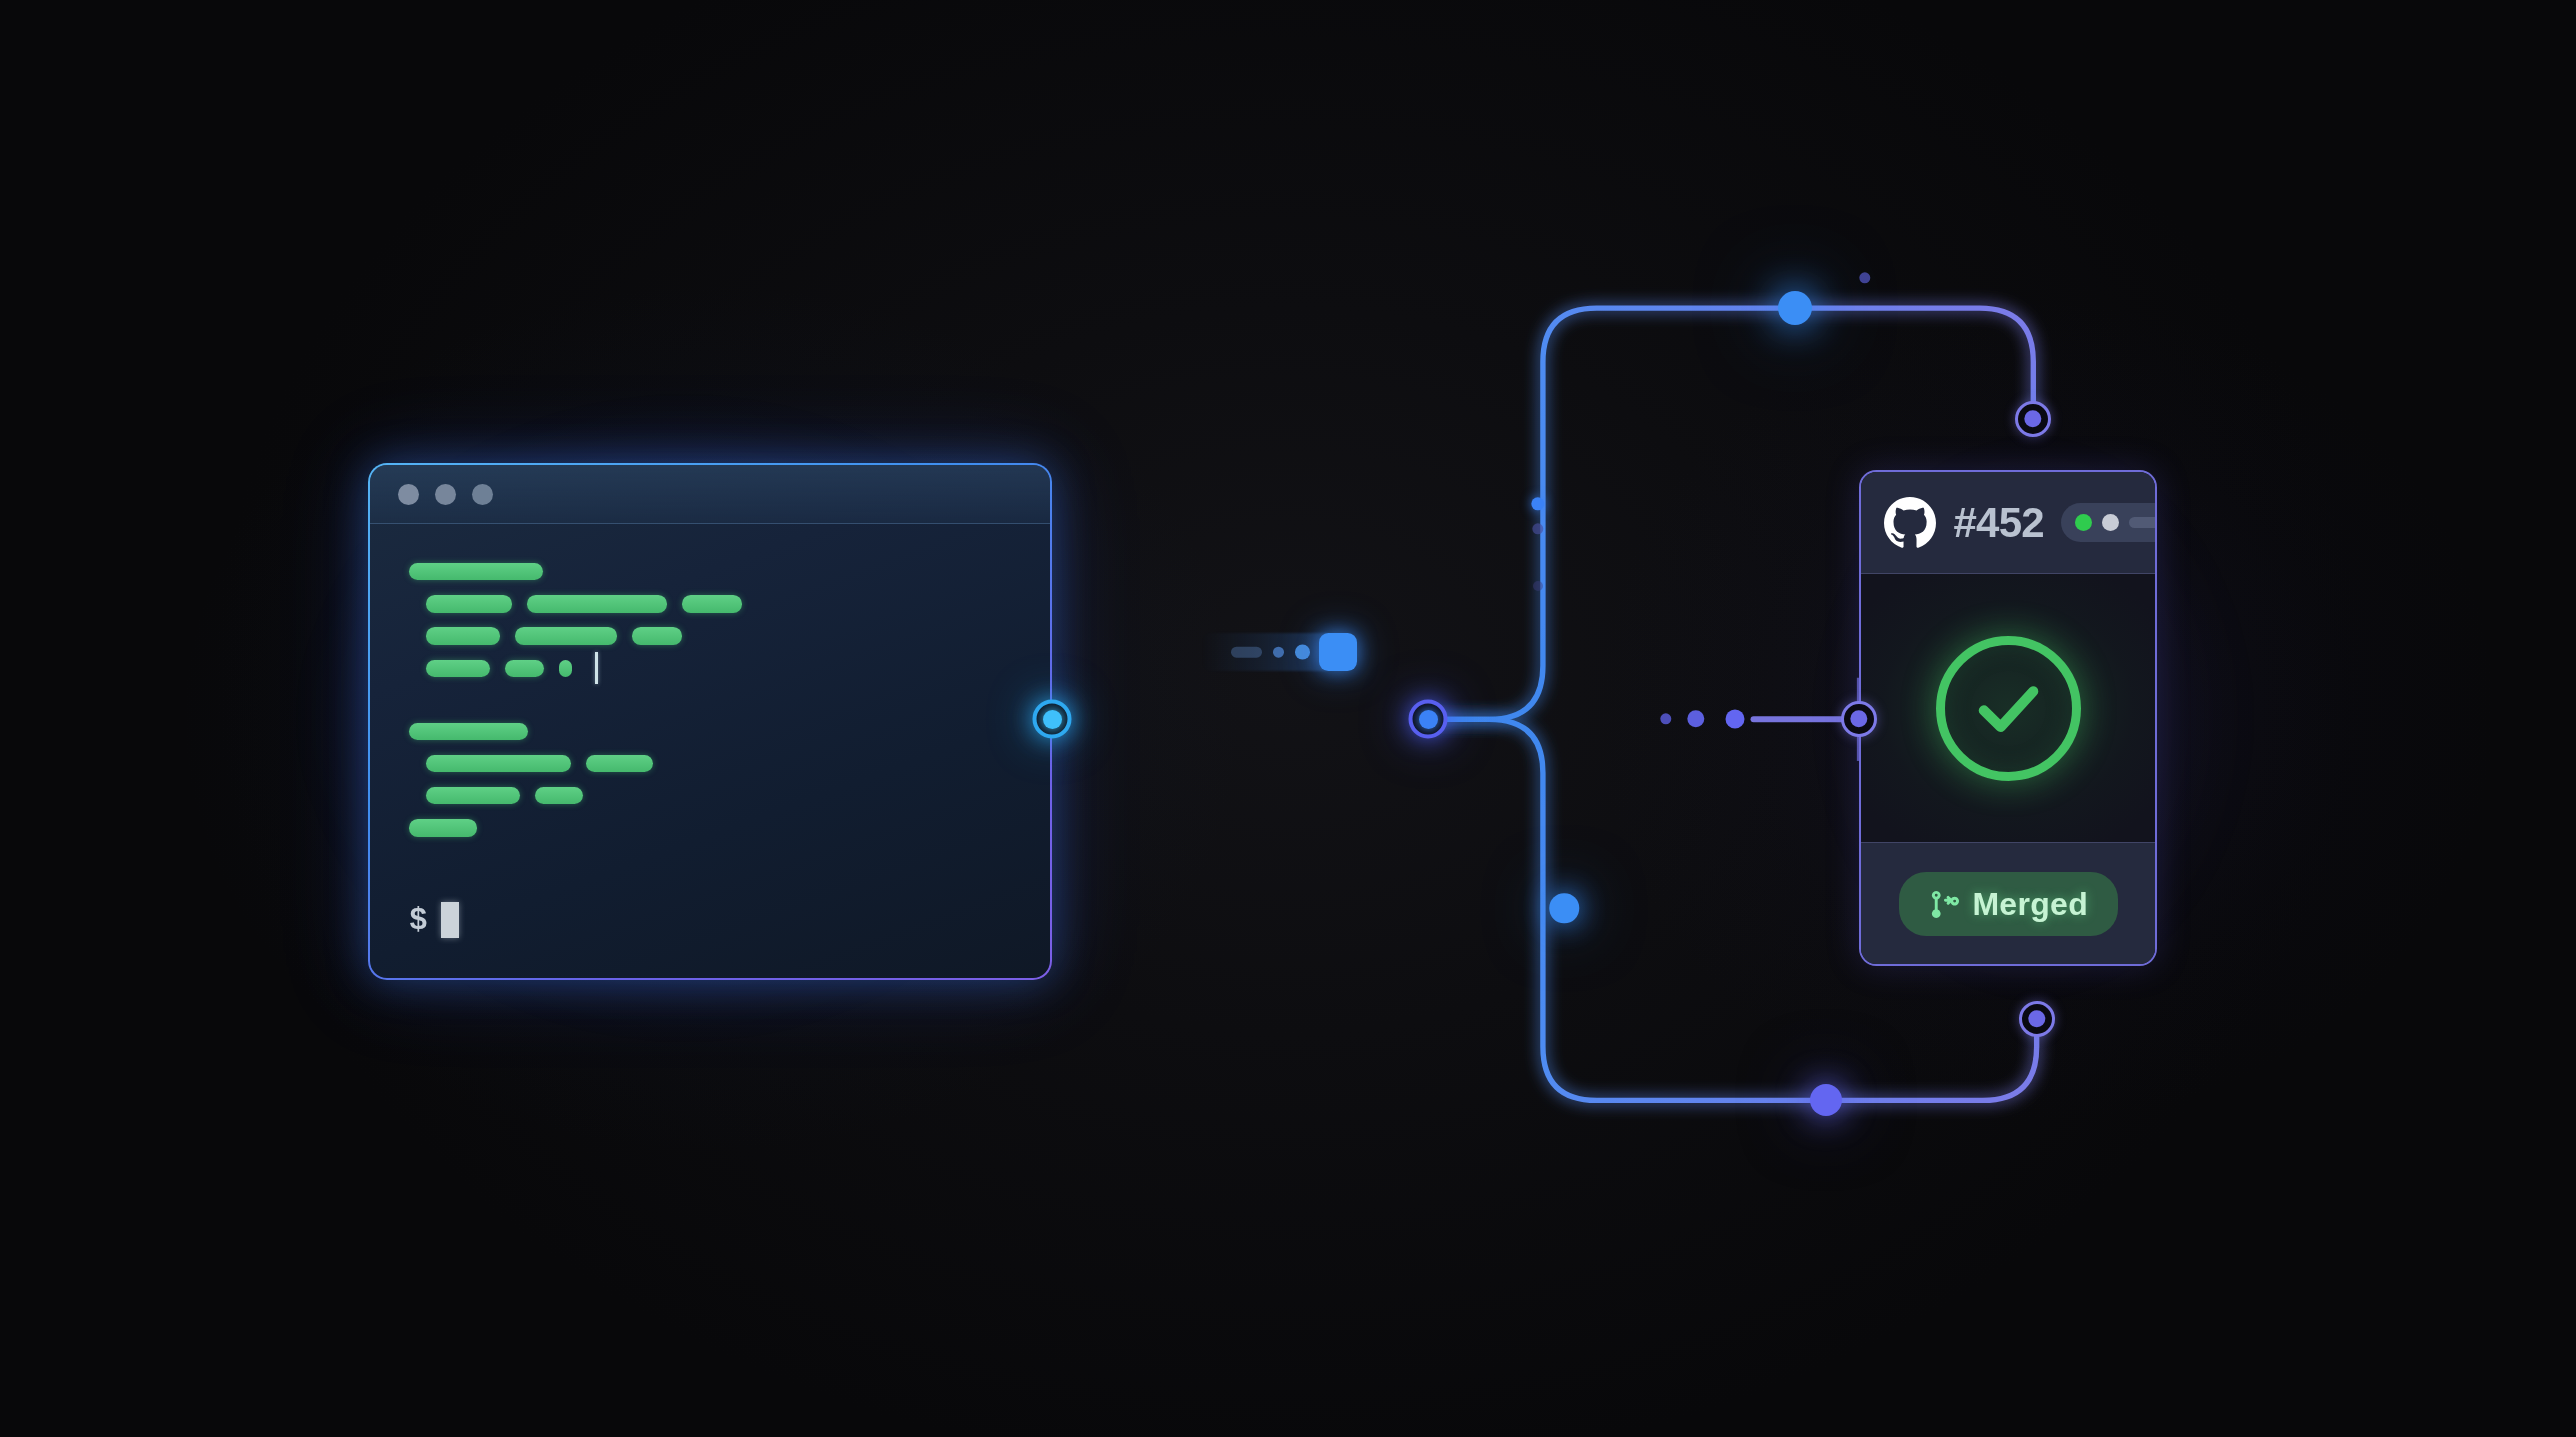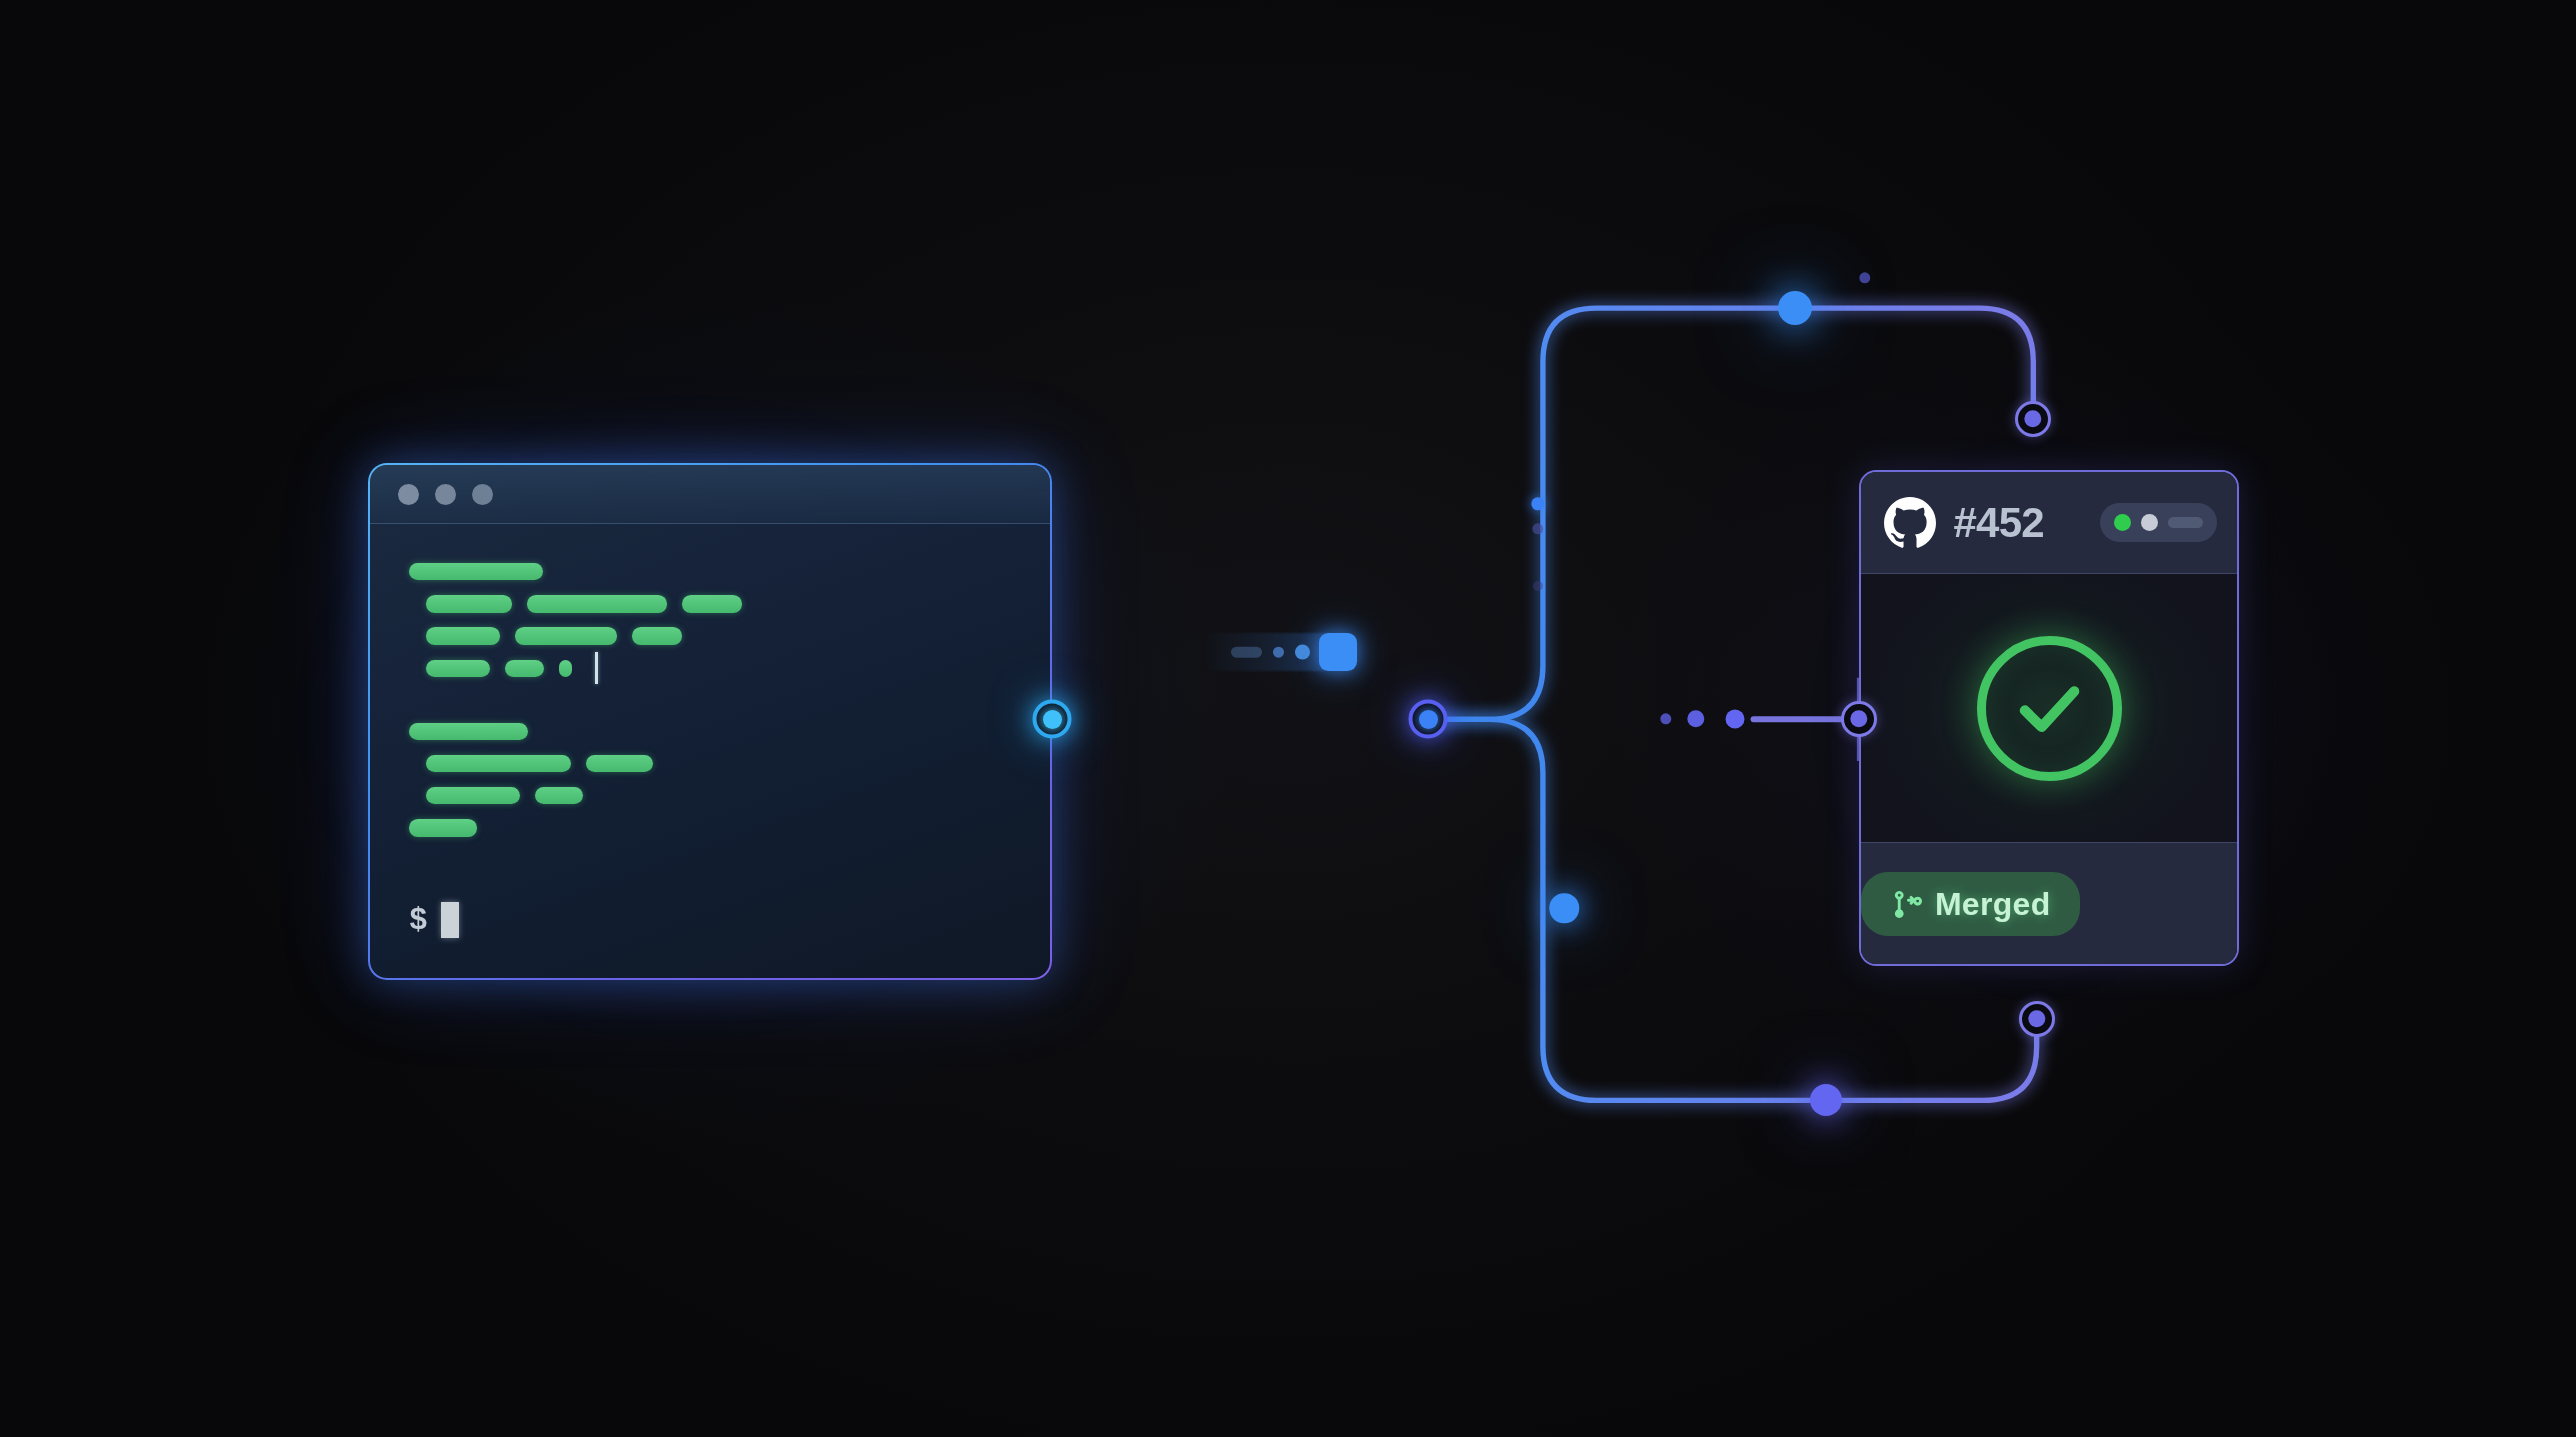--- a/index.html
+++ b/index.html
@@ -201,21 +201,21 @@
     position: absolute;
     left: 1825px; top: 443px;
     width: 416px; height: 550px;
     border-radius: 34px;
     background: radial-gradient(ellipse at center, rgba(90,85,220,0.12) 0%, rgba(0,0,0,0) 70%);
     filter: blur(24px);
   }
   #gh-card {
     position: absolute;
     left: 1859px; top: 470px;
-    width: 380px; height: 496px;
+    width: 298px; height: 496px;
     border-radius: 17.4px;
     border: 2px solid #6f6cd8;
     background: #13141f;
     overflow: hidden;
     box-sizing: border-box;
     box-shadow: 0 0 34px rgba(90,85,215,0.22);
   }
   #gh-header {
     height: 102px;
     background: #252a3e;
@@ -255,21 +255,21 @@
     box-sizing: border-box;
     display: flex; align-items: center; justify-content: center;
     box-shadow: 0 0 34px rgba(70,200,100,0.42), inset 0 0 27px rgba(70,200,100,0.15);
   }
   #check-mark { width: 79px; height: 79px; }
 
   #gh-footer {
     height: 122px;
     background: #252a3e;
     border-top: 1.3px solid rgba(140,140,210,0.28);
-    display: flex; align-items: center; 
+    display: flex; align-items: center; justify-content: center;
   }
   #merged-badge {
     display: flex; align-items: center; gap: 13.4px;
     background: #2f5b43;
     border-radius: 27px;
     padding: 13.4px 29.5px;
   }
   #merge-icon { width: 31px; height: 31px; flex: 0 0 auto; }
   #merged-label {
     color: #c6f3d3; font-size: 32px; font-weight: 600;

